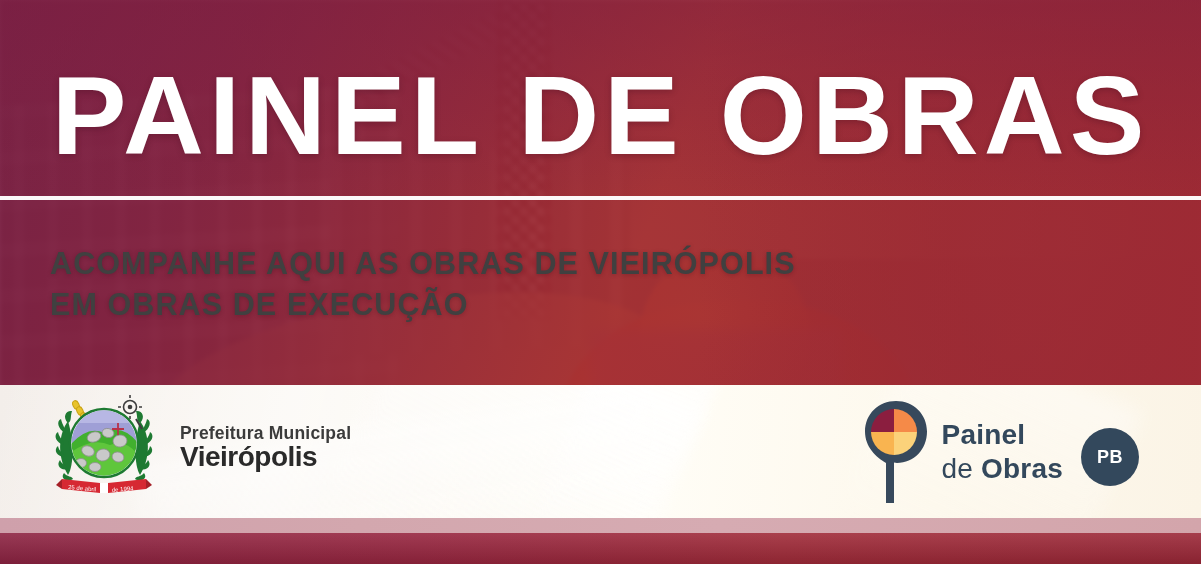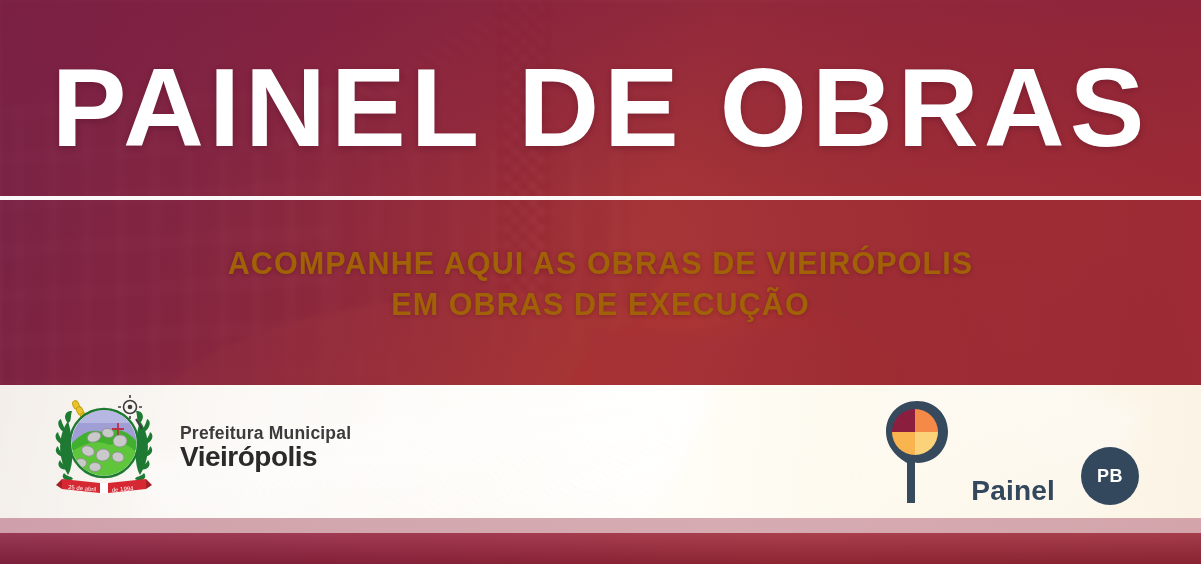--- a/index.html
+++ b/index.html
@@ -120,43 +120,42 @@
   }
 
   
   .hero {
     position: absolute;
     left: 0; right: 0; top: 0;
     height: 385px;
   }
   .hero-title {
     position: absolute;
-    left: 0; right: 0; top: 52px;
+    left: 0; right: 0; top: 60px;
     text-align: center;
     color: #ffffff;
     font-size: 112px;
     line-height: 1;
     font-weight: 700;
     letter-spacing: 5px;
     white-space: nowrap;
     text-shadow: 0 2px 6px rgba(60,10,25,.30);
   }
   .divider {
     position: absolute;
     left: 0; top: 196px;
     width: 100%;
     height: 4px;
     background: #ffffff;
     opacity: .97;
   }
   .hero-subtitle {
     position: absolute;
     left: 50px; right: 50px; top: 243px;
-    text-align: center;
-    color: #a16207;
+    color: #404040;
     font-size: 30.5px;
     line-height: 1.33;
     font-weight: 700;
     letter-spacing: 1.1px;
     text-shadow: 0 1px 4px rgba(60,10,25,.28);
   }
 
   
   .logo-bar {
     position: absolute;
@@ -201,22 +200,22 @@
     font-weight: 700;
     letter-spacing: -.5px;
     line-height: 1.05;
   }
 
   
   .painel-group {
     position: absolute;
     right: 62px; top: 14px;
     display: flex;
-    align-items: flex-end;
-    gap: 22px;
+    align-items: center;
+    gap: 14px;
   }
   .pin { width: 64px; height: 106px; display: block; }
   .painel-text {
     display: flex; flex-direction: column;
     color: #33485c;
     line-height: 1.0;
   }
   .painel-l1 { font-size: 28px; font-weight: 700; letter-spacing: .2px; }
   .painel-l2 { font-size: 28px; margin-top: 6px; letter-spacing: .2px; }
   .painel-l2 .light { font-weight: 400; }
@@ -370,20 +369,23 @@
         <g>
           <path d="M30 10 A23 23 0 0 0 7 33 L30 33 Z" fill="#8b1e3f"></path>
           <path d="M30 10 A23 23 0 0 1 53 33 L30 33 Z" fill="#f58a48"></path>
           <path d="M7 33 A23 23 0 0 0 30 56 L30 33 Z" fill="#f9b450"></path>
           <path d="M53 33 A23 23 0 0 1 30 56 L30 33 Z" fill="#fbd27a"></path>
         </g>
       </svg>
 
       <div class="painel-text">
         <div class="painel-l1">Painel</div>
+        <div class="painel-l2">
+          <span class="light">de </span><span class="bold">Obras</span>
+        </div>
       </div>
 
       <div class="pb-badge">PB</div>
     </div>
   </div>
 
   <div class="pink-band"></div>
   <div class="maroon-band"></div>
 </div>
 

